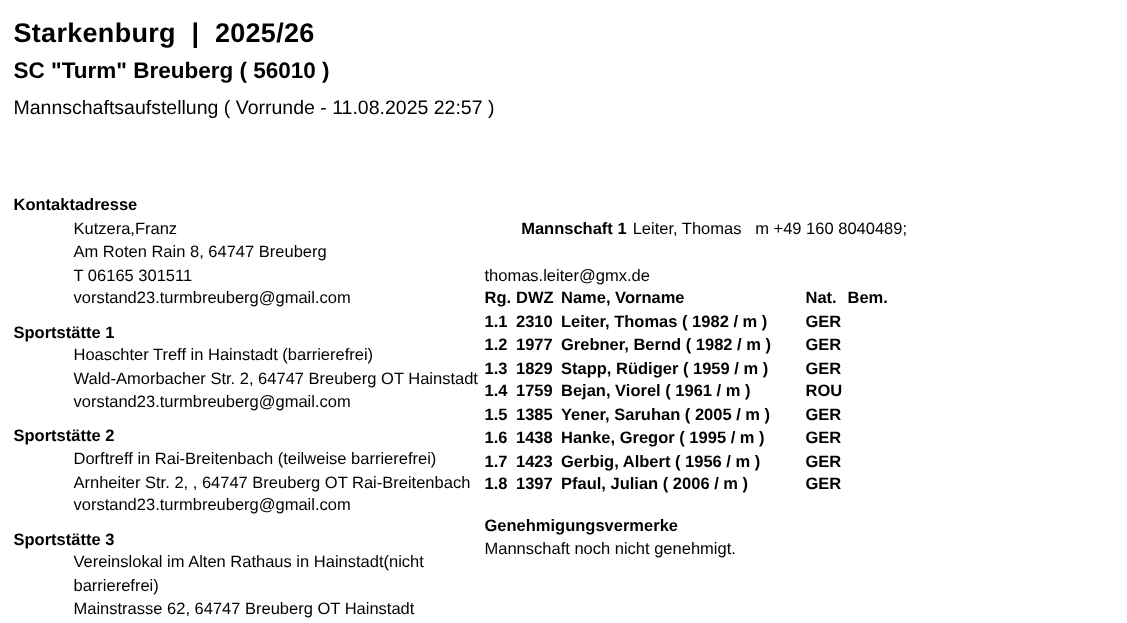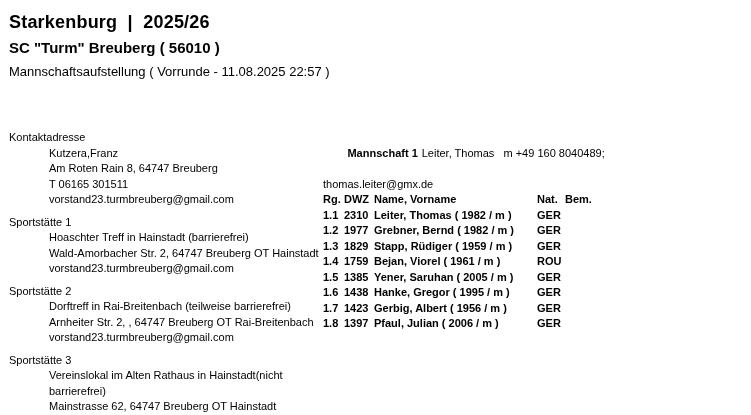--- a/index.html
+++ b/index.html
@@ -39,21 +39,21 @@
   }
   .columns {
     display: flex;
     margin-top: 50px;
     font-size: 11px;
     line-height: 15.5px;
   }
   .col-left { width: 314px; flex: 0 0 314px; }
   .col-right { flex: 1 1 auto; }
   .section { margin-bottom: 7px; }
-  .section-heading { font-weight: normal; }
+  .section-heading { font-weight: bold; }
   .address-line { white-space: pre-wrap; padding-left: 40px; }
   .team-line { white-space: pre-wrap; }
   .team-label { font-weight: bold; margin-right: 4px; }
   .team-email { white-space: pre-wrap; }
   table.roster {
     margin-top: 0;
     border-collapse: collapse;
     table-layout: fixed;
     font-size: 11px;
     line-height: 15.5px;
@@ -209,16 +209,20 @@
   <tr>
     <td>1.8</td>
     <td>1397</td>
     <td>Pfaul, Julian ( 2006 / m )</td>
     <td>GER</td>
     <td></td>
   </tr>
 </tbody>
       </table>
 
+      <div class="approval">
+        <div class="approval-heading">Genehmigungsvermerke</div>
+        <div>Mannschaft noch nicht genehmigt.</div>
+      </div>
 
     </div>
   </div>
 </div>
 
 </body></html>

